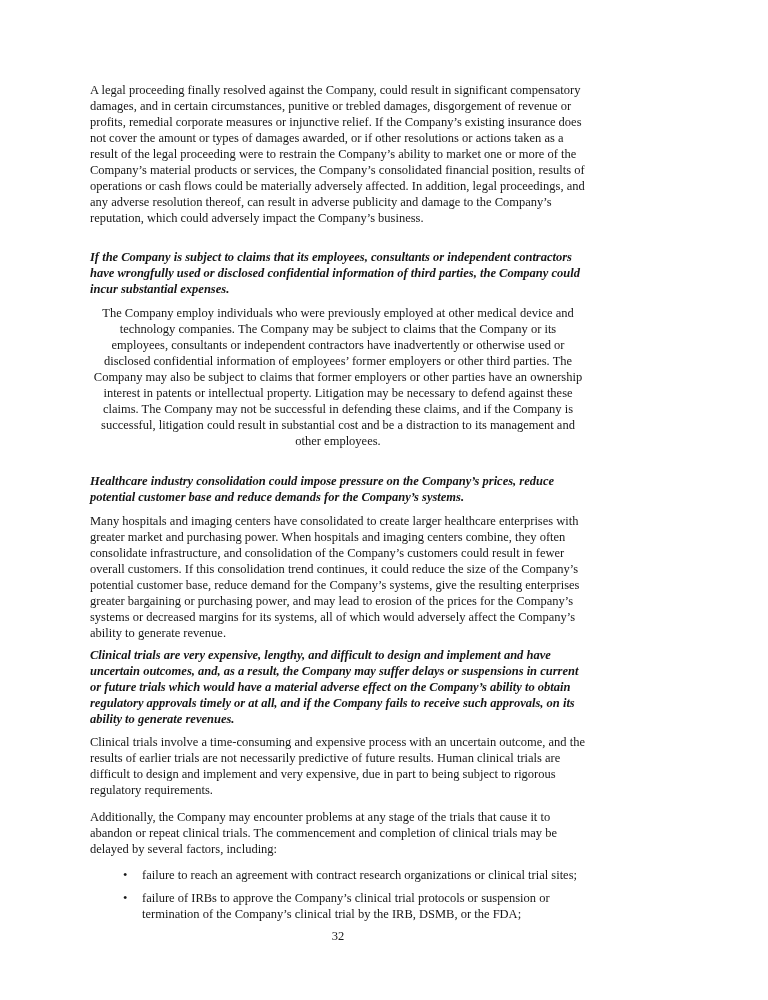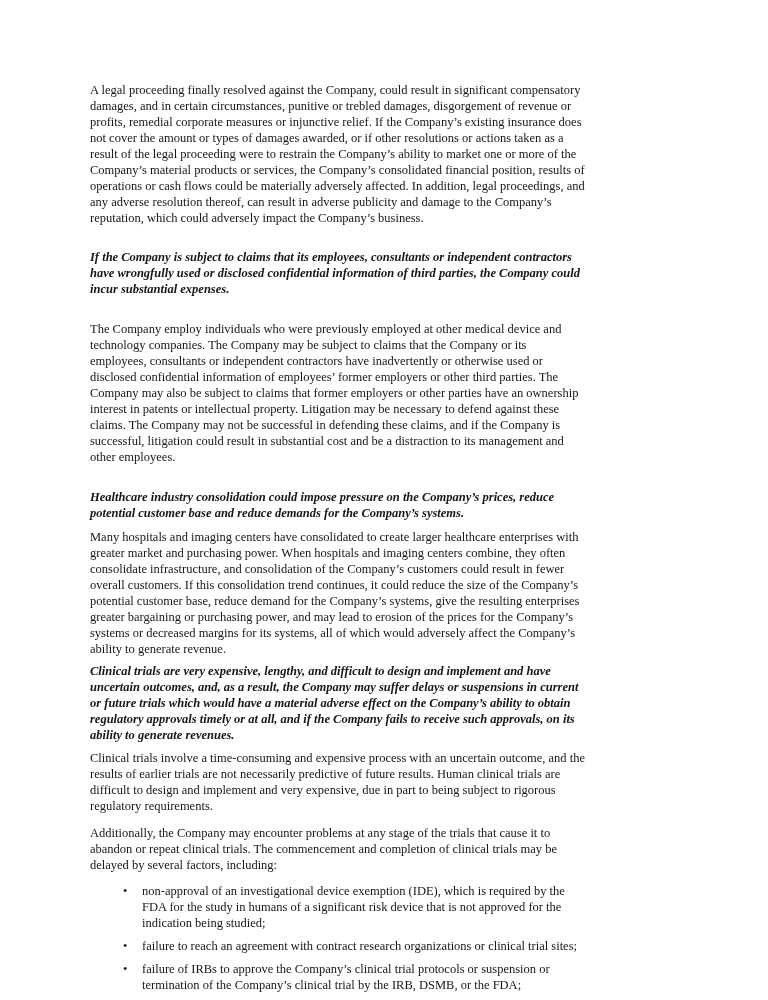--- a/index.html
+++ b/index.html
@@ -30,21 +30,21 @@
     line-height: 16px;
     text-align: left;
   }
   .heading {
     font-weight: bold;
     font-style: italic;
     font-family: Liberation Serif, serif;
   }
   #p1 { margin-top: 0; }
   #h1 { margin-top: 23px; }
-  #p2 { margin-top: 24px; }
+  #p2 { margin-top: 8px; text-align: center; }
   #h2 { margin-top: 24px; }
   #p3 { margin-top: 8px; }
   #h3 { margin-top: 6px; }
   #p4 { margin-top: 7px; }
   #p5 { margin-top: 11px; }
   ul.bullets {
     list-style: none;
     margin: 10px 0 0 0;
     padding: 0;
   }
@@ -80,20 +80,19 @@
 
   <p class="para" id="p3">Many hospitals and imaging centers have consolidated to create larger healthcare enterprises with greater market and purchasing power. When hospitals and imaging centers combine, they often consolidate infrastructure, and consolidation of the Company’s customers could result in fewer overall customers. If this consolidation trend continues, it could reduce the size of the Company’s potential customer base, reduce demand for the Company’s systems, give the resulting enterprises greater bargaining or purchasing power, and may lead to erosion of the prices for the Company’s systems or decreased margins for its systems, all of which would adversely affect the Company’s ability to generate revenue.</p>
 
   <h2 class="heading" id="h3">Clinical trials are very expensive, lengthy, and difficult to design and implement and have uncertain outcomes, and, as a result, the Company may suffer delays or suspensions in current or future trials which would have a material adverse effect on the Company’s ability to obtain regulatory approvals timely or at all, and if the Company fails to receive such approvals, on its ability to generate revenues.</h2>
 
   <p class="para" id="p4">Clinical trials involve a time-consuming and expensive process with an uncertain outcome, and the results of earlier trials are not necessarily predictive of future results. Human clinical trials are difficult to design and implement and very expensive, due in part to being subject to rigorous regulatory requirements.</p>
 
   <p class="para" id="p5">Additionally, the Company may encounter problems at any stage of the trials that cause it to abandon or repeat clinical trials. The commencement and completion of clinical trials may be delayed by several factors, including:</p>
 
   <ul class="bullets">
-    <li class="para">non-approval of an investigational device exemption (IDE), which is required by the FDA for the study in humans of a significant risk device that is not approved for the indication being studied;</li>
     <li class="para">failure to reach an agreement with contract research organizations or clinical trial sites;</li>
     <li class="para">failure of IRBs to approve the Company’s clinical trial protocols or suspension or termination of the Company’s clinical trial by the IRB, DSMB, or the FDA;</li>
   </ul>
 
   <div class="page-number">32</div>
 
 </div>
 
 </body></html>

